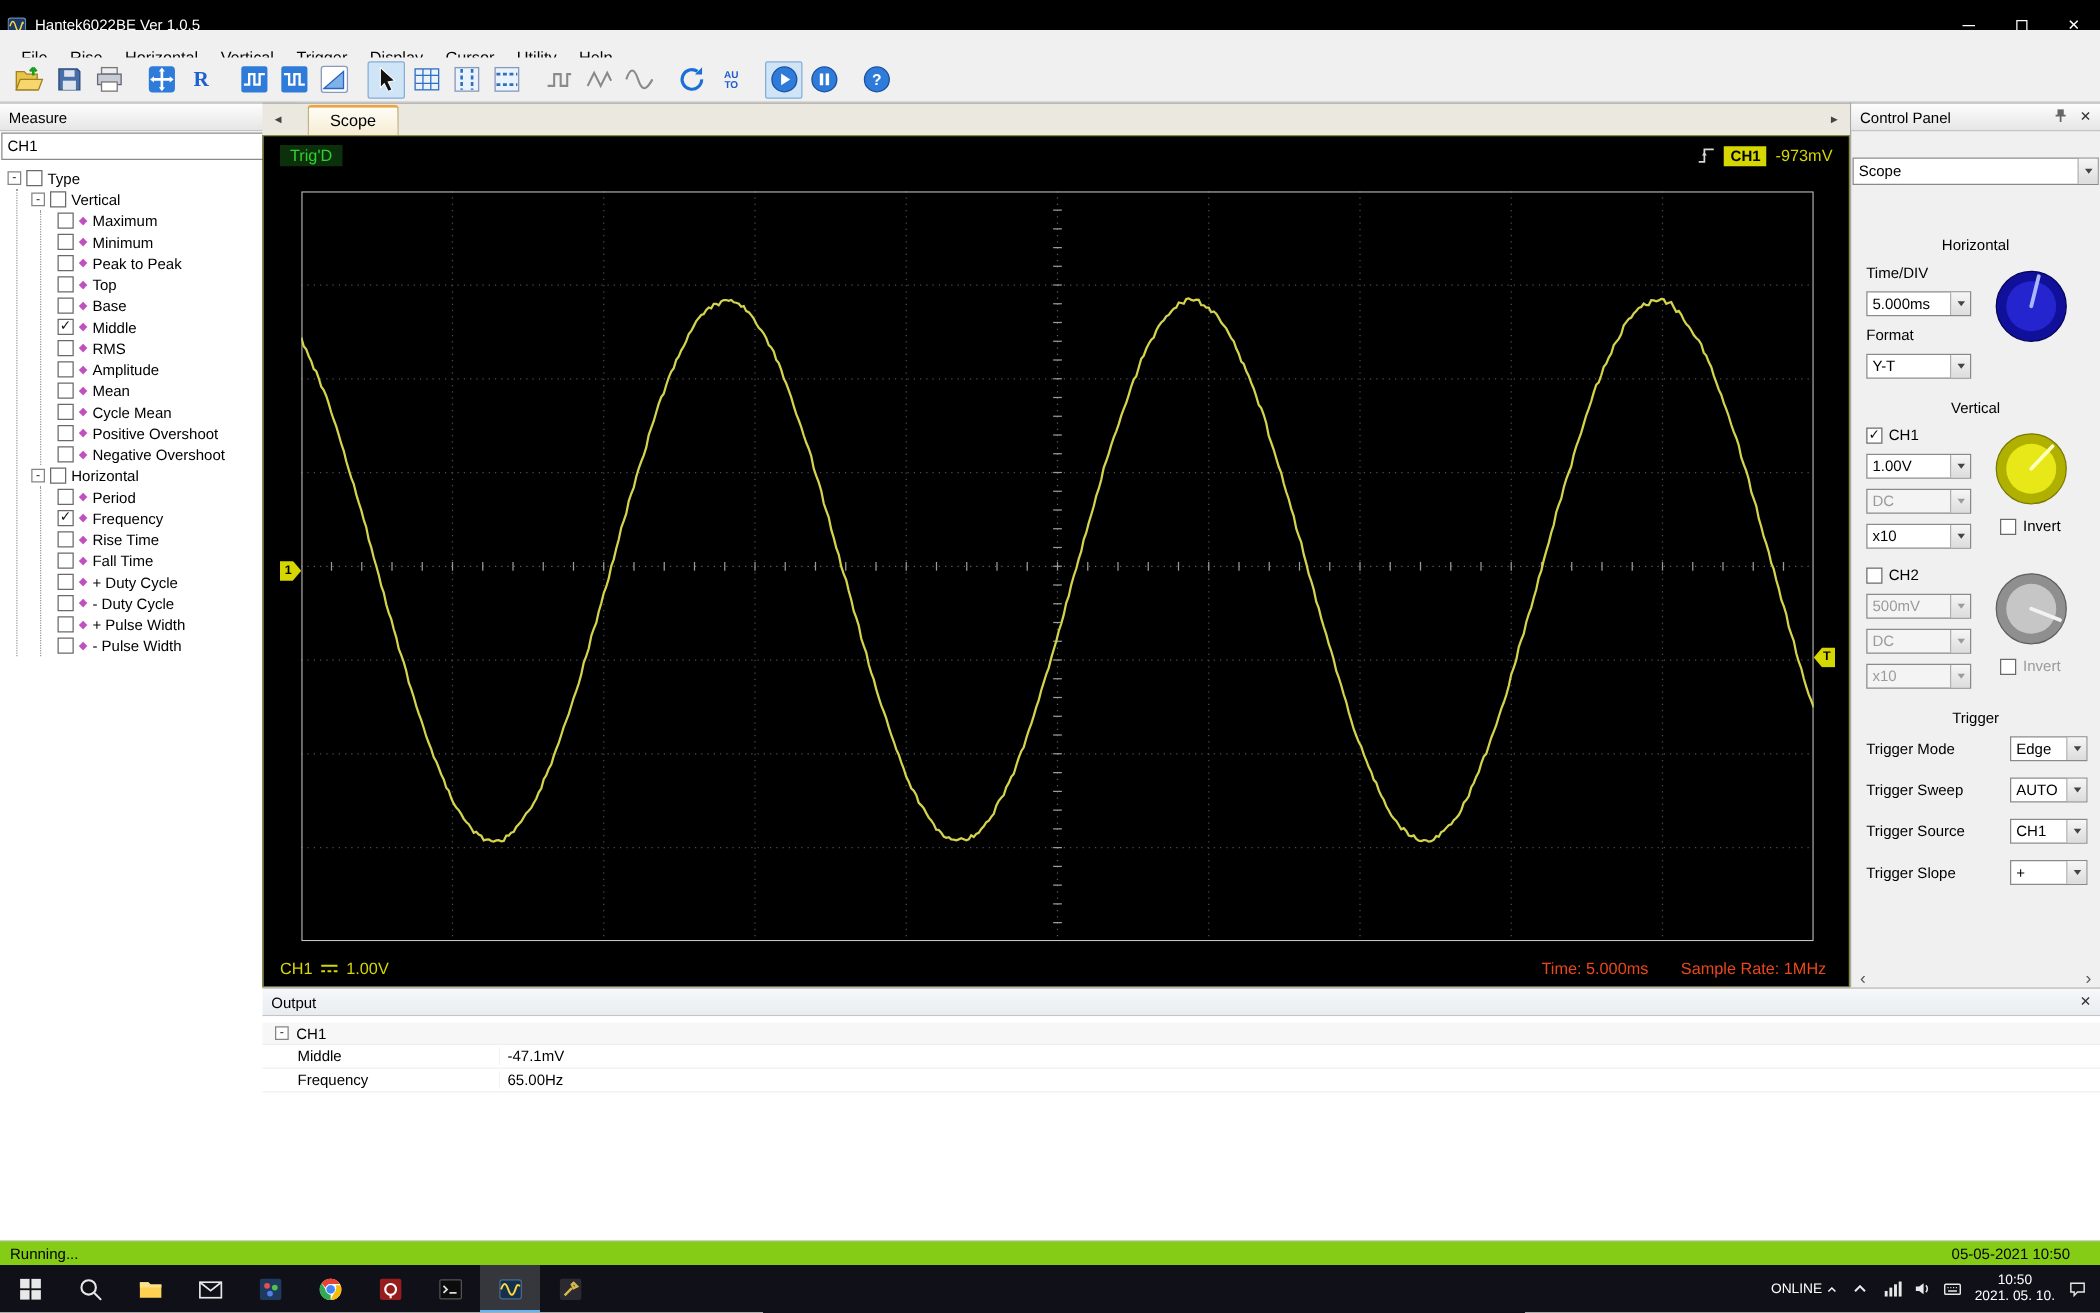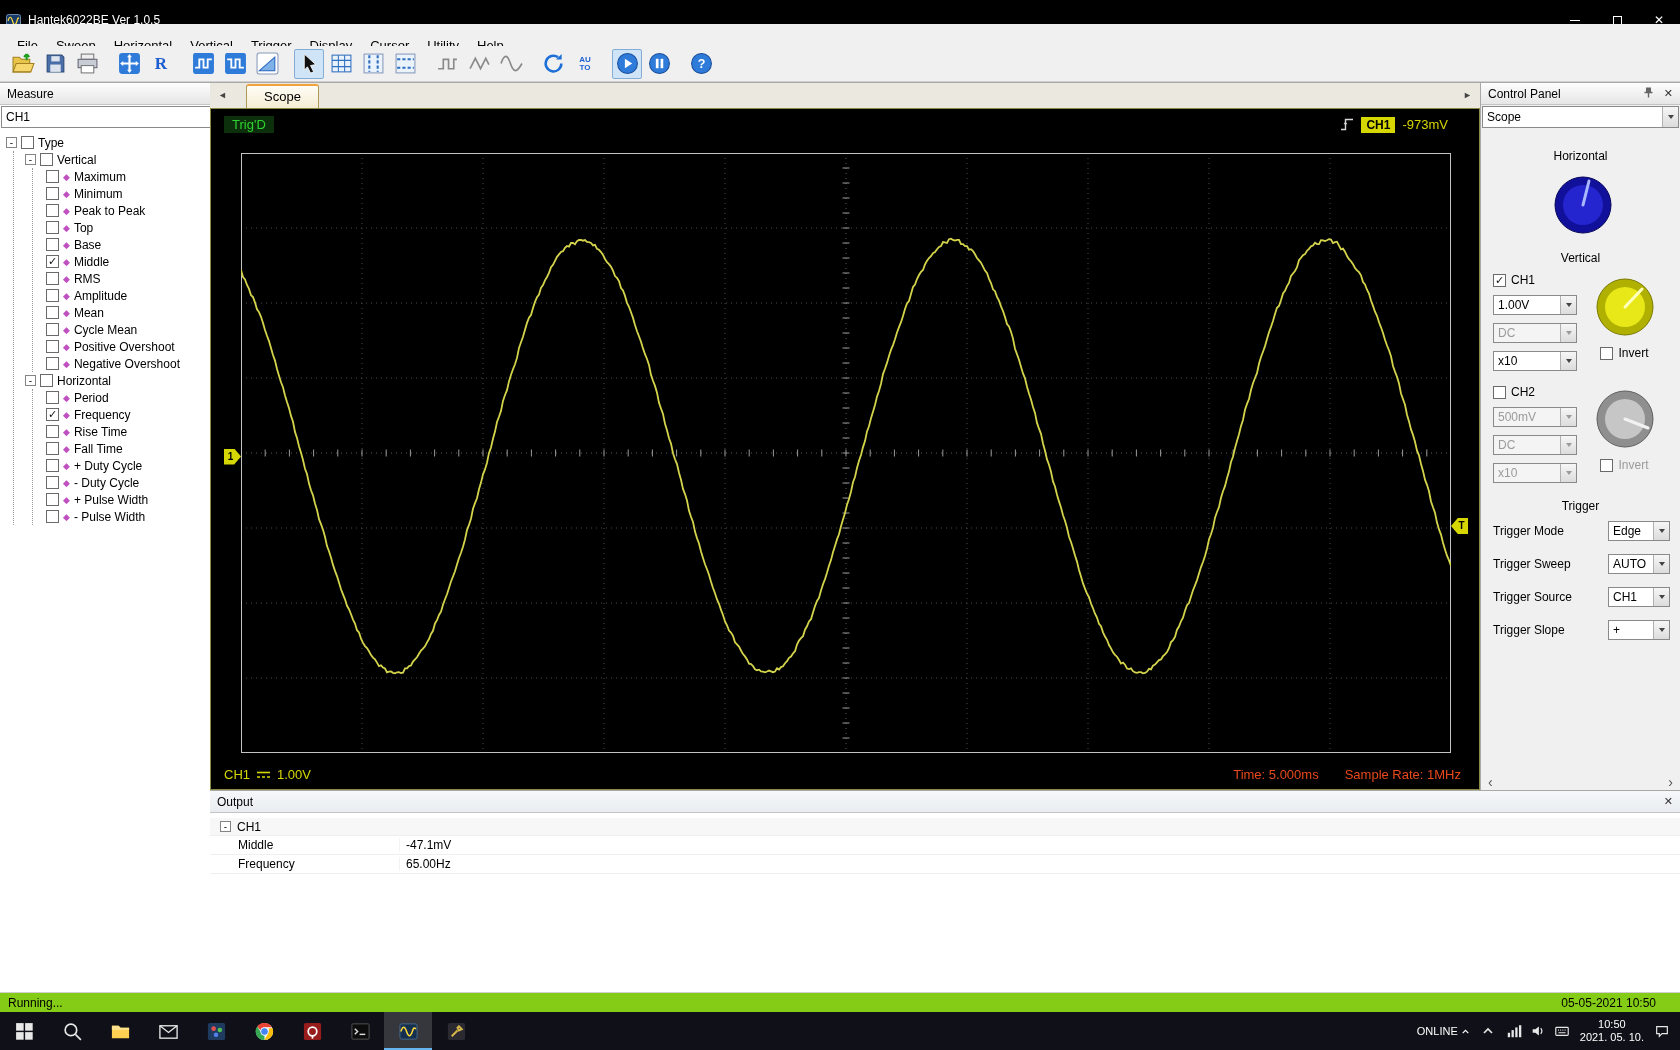--- a/index.html
+++ b/index.html
@@ -53,35 +53,35 @@
 .tree-label{font-size:12px;}
 
 
 .scope-col{position:absolute;left:210px;top:82px;width:1270px;height:708px;display:flex;flex-direction:column;}
 .tab-bar{position:relative;height:26px;background:#ebe8e0;border-top:1px solid #a8a8a8;flex:none;}
 .tab{position:absolute;left:36px;bottom:0;padding:3px 17px 4px;background:linear-gradient(#fffdf6,#f5ecd2);border:1px solid #b09a58;border-bottom:none;border-top:2px solid #efa33a;border-radius:3px 3px 0 0;font-size:13px;}
 .tab-arrow{position:absolute;top:7px;color:#444;font-size:9px;}
 .tab-arrow.left{left:8px;}
 .tab-arrow.right{right:8px;}
 .scope-display{position:relative;flex:1;background:#000;border:1px solid #8a8a45;}
-.scope-topbar{position:absolute;top:7px;left:13px;right:31px;display:flex;justify-content:space-between;align-items:center;}
+.scope-topbar{position:absolute;top:7px;left:13px;right:13px;display:flex;justify-content:space-between;align-items:center;}
 .trig-status{color:#2fd32f;background:#0c2f0c;padding:1px 8px;font-size:13px;}
 .trig-right{display:flex;align-items:center;gap:7px;}
 .ch-badge{background:#d6d600;color:#000;padding:0 5px;font-size:12px;font-weight:bold;height:16px;line-height:16px;}
 .trig-level{color:#d6d600;font-size:13px;}
 #graticule{position:absolute;left:30px;top:44px;}
 .ch-marker,.trig-marker{position:absolute;width:17px;height:16px;background:#d6d600;color:#000;font-size:10px;font-weight:bold;display:flex;align-items:center;justify-content:center;}
 .ch-marker{left:13px;clip-path:polygon(0 0,60% 0,100% 50%,60% 100%,0 100%);padding-right:4px;}
 .trig-marker{left:1240px;clip-path:polygon(40% 0,100% 0,100% 100%,40% 100%,0 50%);padding-left:4px;}
 .scope-bottombar{position:absolute;left:13px;right:18px;bottom:7px;display:flex;justify-content:space-between;align-items:center;}
 .ch-readout{display:flex;align-items:center;gap:6px;color:#d6d600;font-size:13px;}
 .time-readouts{display:flex;gap:26px;color:#e8481c;font-size:13px;}
 
 
-.control-panel{position:absolute;left:1480px;top:82px;width:200px;height:708px;background:#f0f0f0;border-left:1px solid #a8a8a8;border-top:1px solid #a8a8a8;display:flex;flex-direction:column;}
+.control-panel{position:absolute;left:1480px;top:82px;width:200px;height:708px;background:#f0f0f0;border-left:1px solid #a8a8a8;border-top:1px solid #a8a8a8;display:flex;flex-direction:column;gap:20px;}
 .cp-select{margin:1px;height:22px;flex:none;}
 .cp-body{position:relative;flex:1;padding-top:4px;}
 .group-title{text-align:center;margin:16px 0 8px;font-size:12px;}
 .cp-block{display:flex;padding:0 8px 0 12px;}
 .cp-block.ch{margin-bottom:14px;}
 .cp-left{width:84px;display:flex;flex-direction:column;gap:8px;}
 .cp-right{flex:1;display:flex;flex-direction:column;align-items:center;gap:9px;padding-top:4px;}
 .cp-label{font-size:12px;}
 .cb-row{display:flex;align-items:center;gap:5px;}
 .cb-label{font-size:12px;}
@@ -139,21 +139,21 @@
           <i class="ic-max"></i>
         </span>
       <span class="win-btn">
           <i class="ic-close">✕</i>
         </span>
     </span>
   </div>
 
   <div class="menu-bar" id="menu-bar">
       <span class="menu-item">File</span>
-      <span class="menu-item">Sweep</span>
+      <span class="menu-item">Rise</span>
       <span class="menu-item">Horizontal</span>
       <span class="menu-item">Vertical</span>
       <span class="menu-item">Trigger</span>
       <span class="menu-item">Display</span>
       <span class="menu-item">Cursor</span>
       <span class="menu-item">Utility</span>
       <span class="menu-item">Help</span>
     </div>
   <div class="toolbar" id="toolbar">
       <div class="tb-btn">
@@ -607,20 +607,36 @@
     </div>
     <div class="combo cp-select">
       <span class="combo-text">Scope</span>
       <span class="combo-btn">
           <i class="arr"></i>
         </span>
     </div>
     <div class="cp-body">
       <div class="group-title">Horizontal</div>
       <div class="cp-block">
+        <div class="cp-left">
+          <div class="cp-label">Time/DIV</div>
+          <div class="combo">
+            <span class="combo-text">5.000ms</span>
+            <span class="combo-btn">
+                <i class="arr"></i>
+              </span>
+          </div>
+          <div class="cp-label">Format</div>
+          <div class="combo">
+            <span class="combo-text">Y-T</span>
+            <span class="combo-btn">
+                <i class="arr"></i>
+              </span>
+          </div>
+        </div>
         <div class="cp-right">
           <svg class="knob" width="60" height="60" viewBox="0 0 60 60">
               <circle cx="30" cy="30" r="28" fill="#10109a" stroke="#06065a"></circle>
               <circle cx="30" cy="30" r="20" fill="#2525cf"></circle>
               <line x1="30" y1="30" x2="36" y2="6" stroke="#aab8ff" stroke-width="3" stroke-linecap="round"></line>
             </svg>
         </div>
       </div>
 
       <div class="group-title">Vertical</div>

